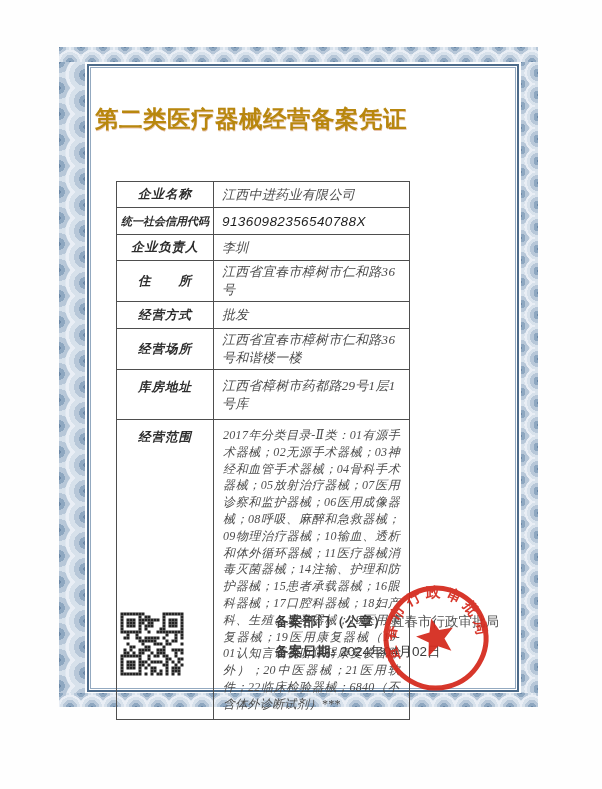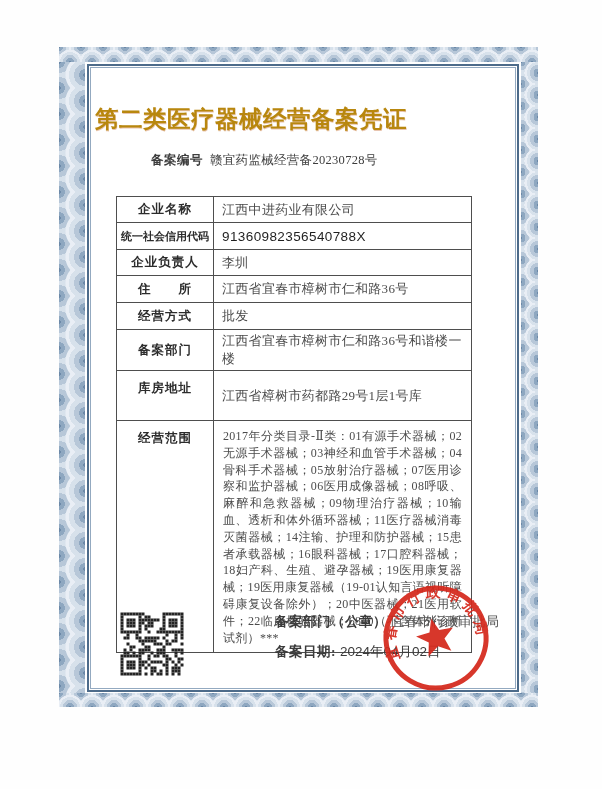--- a/index.html
+++ b/index.html
@@ -42,23 +42,24 @@
   .title{
     position:absolute;left:36px;right:28px;top:56px;margin:0;
     font-size:23.5px;font-weight:700;letter-spacing:0.5px;
     color:#b8870e;text-shadow:0.5px 0.5px 0 rgba(190,90,30,0.35);
   }
   .record-line{position:absolute;left:92px;top:105px;font-size:12.5px;color:#3d3d3d;}
   .record-label{font-weight:700;margin-right:7px;letter-spacing:0.5px;}
   .record-value{letter-spacing:0.3px;}
 
   table.fields{
-    position:absolute;left:57px;top:149px;width:356px;
+    position:absolute;left:57px;top:134px;width:294px;
     border-collapse:collapse;table-layout:fixed;
     border:1.5px solid #3c3c3c;
+    font-style:italic;
   }
   table.fields th,table.fields td{border:1px solid #4e4e4e;}
   table.fields th{
     width:92px;font-size:12.5px;font-weight:700;color:#2c2c2c;
     text-align:center;letter-spacing:1px;vertical-align:middle;padding:0 2px;
   }
   table.fields th.tight{font-size:11px;letter-spacing:0;}
   table.fields th.top{vertical-align:top;padding-top:9px;}
   table.fields td{
     font-size:13px;color:#4a4a4a;text-align:left;
@@ -96,23 +97,20 @@
     <div class="band band-top"></div>
     <div class="band band-bottom"></div>
     <div class="band band-left"></div>
     <div class="band band-right"></div>
     <div class="frame">
       <div class="frame-inner"></div>
     </div>
 
     <h1 class="title">第二类医疗器械经营备案凭证</h1>
 
-    <div class="record-line">
-      <span class="record-label">备案编号</span><span class="record-value">赣宜药监械经营备20230728号</span>
-    </div>
 
     <table class="fields">
       <tbody id="rows">
           <tr style="height: 26px;">
             <th>企业名称</th>
             <td>江西中进药业有限公司</td>
           </tr>
           <tr style="height: 27px; border-radius: 13px;">
             <th class="tight">统一社会信用代码</th>
             <td class="code">91360982356540788X</td>
@@ -123,21 +121,21 @@
           </tr>
           <tr style="height: 27px;">
             <th>住　　所</th>
             <td>江西省宜春市樟树市仁和路36号</td>
           </tr>
           <tr style="height: 27px;">
             <th>经营方式</th>
             <td>批发</td>
           </tr>
           <tr style="height: 28px;">
-            <th>备案部门</th>
+            <th>经营场所</th>
             <td>江西省宜春市樟树市仁和路36号和谐楼一楼</td>
           </tr>
           <tr style="height: 50px;">
             <th class="top">库房地址</th>
             <td>江西省樟树市药都路29号1层1号库</td>
           </tr>
           <tr style="height: 155px;">
             <th class="top">经营范围</th>
             <td class="scope">2017年分类目录-Ⅱ类：01有源手术器械；02无源手术器械；03神经和血管手术器械；04骨科手术器械；05放射治疗器械；07医用诊察和监护器械；06医用成像器械；08呼吸、麻醉和急救器械；09物理治疗器械；10输血、透析和体外循环器械；11医疗器械消毒灭菌器械；14注输、护理和防护器械；15患者承载器械；16眼科器械；17口腔科器械；18妇产科、生殖、避孕器械；19医用康复器械；19医用康复器械（19-01认知言语视听障碍康复设备除外）；20中医器械；21医用软件；22临床检验器械；6840（不含体外诊断试剂）***</td>
           </tr>

